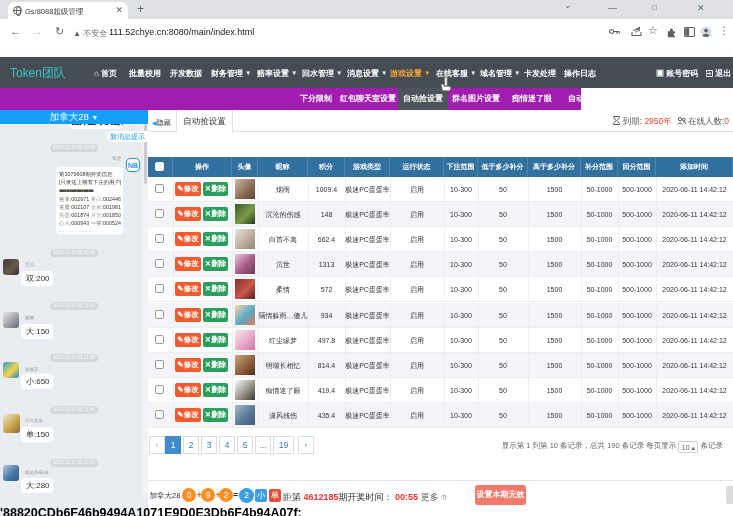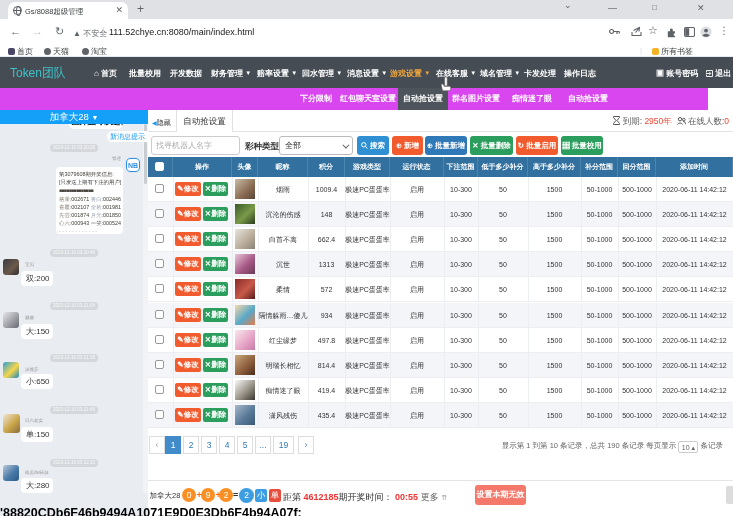--- a/index.html
+++ b/index.html
@@ -27,21 +27,21 @@
 #bookbar { position:absolute; left:0; top:44px; width:733px; height:13px; background:#fff; border-bottom:1px solid #e8eaed; }
 .bkm { position:absolute; top:2px; font-size:8px; color:#3c4043; }
 .bico { display:inline-block; width:7px; height:7px; border-radius:2px; margin-right:2px; vertical-align:-1px; }
 
 
 #navbar { position:absolute; left:0; top:57px; width:733px; height:31px; background:#454c54; }
 #logo { position:absolute; left:10px; top:7px; font-size:13px; color:#3fc1c9; transform:scaleX(0.92); transform-origin:0 50%; }
 .nitem { position:absolute; top:11px; font-size:8px; color:#fff; font-weight:bold; white-space:nowrap; }
 .nitem .car { font-size:6px; vertical-align:1px; }
 .nitem.on { color:#f3a63b; }
-#subnav { position:absolute; left:0; top:88px; width:708px; height:22px; background:#d946ef; }
+#subnav { position:absolute; left:0; top:88px; width:581px; height:22px; background:#a21caf; }
 .sitem { position:absolute; top:0; height:22px; line-height:22px; font-size:8px; color:#fff; font-weight:bold; white-space:nowrap; text-align:center; }
 .sitem.on { background:#4d545b; }
 
 
 #sidebar { position:absolute; left:0; top:110px; width:148px; height:406px; background:#e9edf2; overflow:hidden; }
 #sidehead { position:absolute; left:0; top:0; width:148px; height:14px; background:#14a0f8; color:#fff; text-align:center; font-size:9.5px; line-height:14px; z-index:5; }
 #annc { position:absolute; left:69px; top:9px; width:54px; height:10px; background:#fff; border-radius:5px; z-index:4; overflow:hidden; }
 #annc span { position:absolute; left:2px; top:-3px; font-size:8.5px; font-weight:bold; color:#111; white-space:nowrap; letter-spacing:-0.3px; }
 #newsmsg { position:absolute; left:107px; top:21px; width:41px; height:11px; background:#fff; border-radius:6px 0 0 6px; color:#1196f6; font-size:7px; line-height:11px; text-align:center; z-index:3; }
 .tstamp { position:absolute; left:50%; transform:translateX(-50%); background:#d4d7db; color:#fafafa; font-size:4.5px; line-height:6px; padding:1px 3px; border-radius:4px; white-space:nowrap; }
@@ -142,27 +142,20 @@
   <svg class="abs" style="left:684px;top:8px;" width="11" height="10" viewBox="0 0 11 10">
         <rect x="0.5" y="0.5" width="10" height="9" rx="1.5" fill="none" stroke="#5f6368" stroke-width="1.1"></rect>
         <rect x="1.2" y="1.2" width="4" height="7.6" fill="#5f6368"></rect>
       </svg>
   <svg class="abs" style="left:700px;top:7px;" width="12" height="12" viewBox="0 0 12 12">
         <circle cx="6" cy="6" r="5.6" fill="#dbdfe4"></circle>
         <circle cx="6" cy="4.6" r="1.9" fill="#5f6368"></circle>
         <path d="M2.2 9.6 A4.8 4.8 0 0 1 9.8 9.6 A5.6 5.6 0 0 1 2.2 9.6 Z" fill="#5f6368"></path>
       </svg>
   <span class="navic" style="left:719px;font-size:10px;">⋮</span>
-</div>
-<div id="bookbar">
-  <span class="bkm" style="left:8px;"><span class="bico" style="background:#4a4668;"></span>首页</span>
-  <span class="bkm" style="left:44px;"><span class="bico" style="background:#5f6368;border-radius:50%;"></span>天猫</span>
-  <span class="bkm" style="left:82px;"><span class="bico" style="background:#5f6368;border-radius:50%;"></span>淘宝</span>
-  <span class="bkm" style="left:640px;color:#dadce0;">|</span>
-  <span class="bkm" style="left:652px;"><span class="bico" style="background:#f5b225;"></span>所有书签</span>
 </div>
 
 <div id="navbar">
   <div id="logo">Token团队</div>
   <span class="nitem" style="left:94px;">⌂ 首页</span>
   <span class="nitem" style="left:129px;">批量校用</span>
   <span class="nitem" style="left:170px;">开发数据</span>
   <span class="nitem" style="left:211px;">财务管理 <span class="car">▼</span></span>
   <span class="nitem" style="left:257px;">赔率设置 <span class="car">▼</span></span>
   <span class="nitem" style="left:302px;">回水管理 <span class="car">▼</span></span>
@@ -253,34 +246,20 @@
     <div id="mtab">自动抢设置</div>
     <span id="expinfo"><svg width="7" height="9" viewBox="0 0 7 9" style="vertical-align:-1px;">
             <path d="M0.5 0.5 L6.5 0.5 L6.5 1.5 L4 4.5 L6.5 7.5 L6.5 8.5 L0.5 8.5 L0.5 7.5 L3 4.5 L0.5 1.5 Z" fill="none" stroke="#555"></path>
           </svg> 到期: <span class="red">2950年</span> &nbsp;<svg width="9" height="8" viewBox="0 0 9 8" style="vertical-align:-1px;">
             <circle cx="3" cy="2.2" r="1.7" fill="none" stroke="#555"></circle>
             <path d="M0.5 7.5 A2.8 2.8 0 0 1 5.5 7.5" fill="none" stroke="#555"></path>
             <circle cx="6.8" cy="2.6" r="1.3" fill="none" stroke="#555"></circle>
             <path d="M6 4.6 A2.2 2.2 0 0 1 8.6 7.2" fill="none" stroke="#555"></path>
           </svg> 在线人数:<span class="red">0</span></span>
   </div>
-  <div id="toolbar">
-    <div id="srch">找寻机器人名字</div>
-    <span id="cztype">彩种类型</span>
-    <div id="sel">全部<i></i></div>
-    <div class="tbtn b-blue" style="left:209px;width:32px;"><svg width="7" height="7" viewBox="0 0 7 7" style="vertical-align:-1px;">
-            <circle cx="2.8" cy="2.8" r="2.2" fill="none" stroke="#fff"></circle>
-            <line x1="4.5" y1="4.5" x2="6.5" y2="6.5" stroke="#fff"></line>
-          </svg> 搜索</div>
-    <div class="tbtn b-orange" style="left:244px;width:31px;">⊕ 新增</div>
-    <div class="tbtn b-blue2" style="left:277px;width:42px;">⊕ 批量新增</div>
-    <div class="tbtn b-green" style="left:322px;width:43px;">✕ 批量删除</div>
-    <div class="tbtn b-orange" style="left:368px;width:42px;">↻ 批量启用</div>
-    <div class="tbtn b-green" style="left:413px;width:42px;">▦ 批量校用</div>
-  </div>
   <div id="tblhead">
         <div class="th" style="left:0px;width:25px;"></div>
         <div class="th" style="left:25px;width:59px;">操作</div>
         <div class="th" style="left:84px;width:26px;">头像</div>
         <div class="th" style="left:110px;width:50px;">昵称</div>
         <div class="th" style="left:160px;width:37px;">积分</div>
         <div class="th" style="left:197px;width:45px;">游戏类型</div>
         <div class="th" style="left:242px;width:54px;">运行状态</div>
         <div class="th" style="left:296px;width:34px;">下注范围</div>
         <div class="th" style="left:330px;width:50px;">低于多少补分</div>

